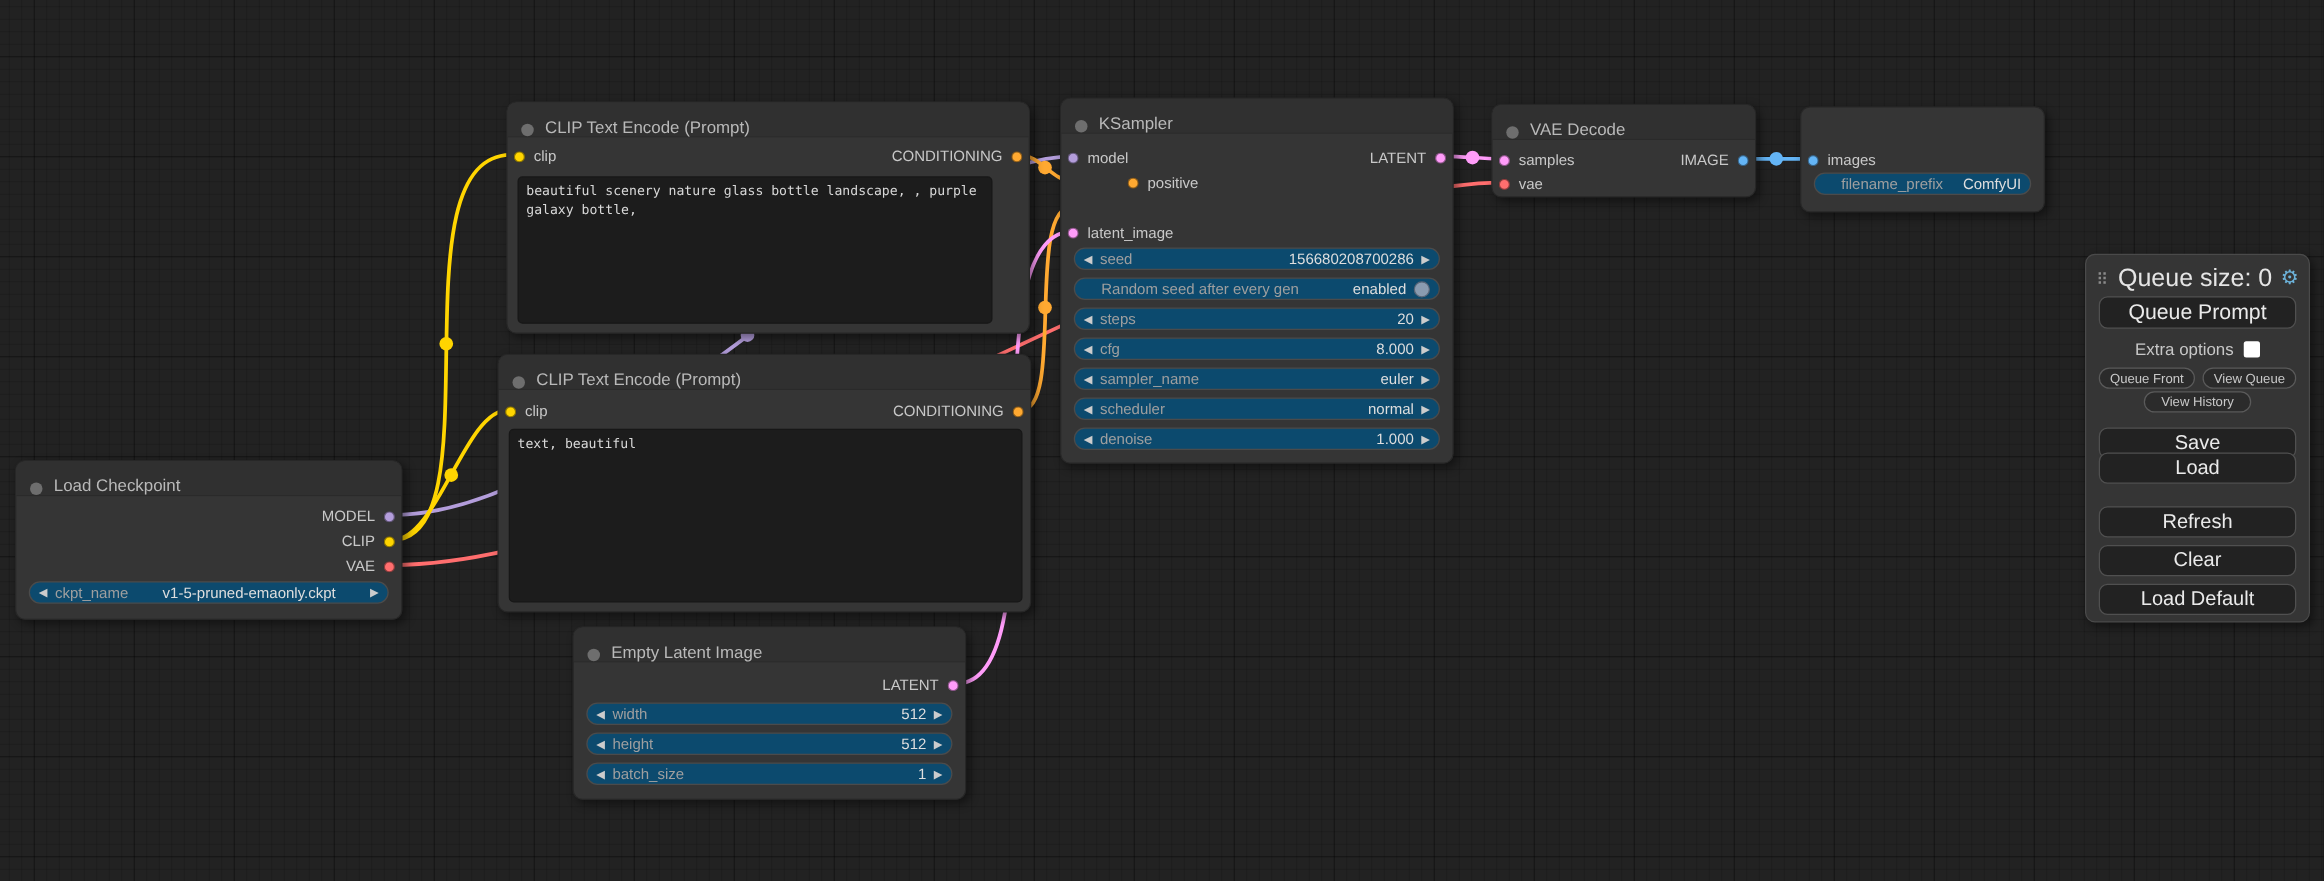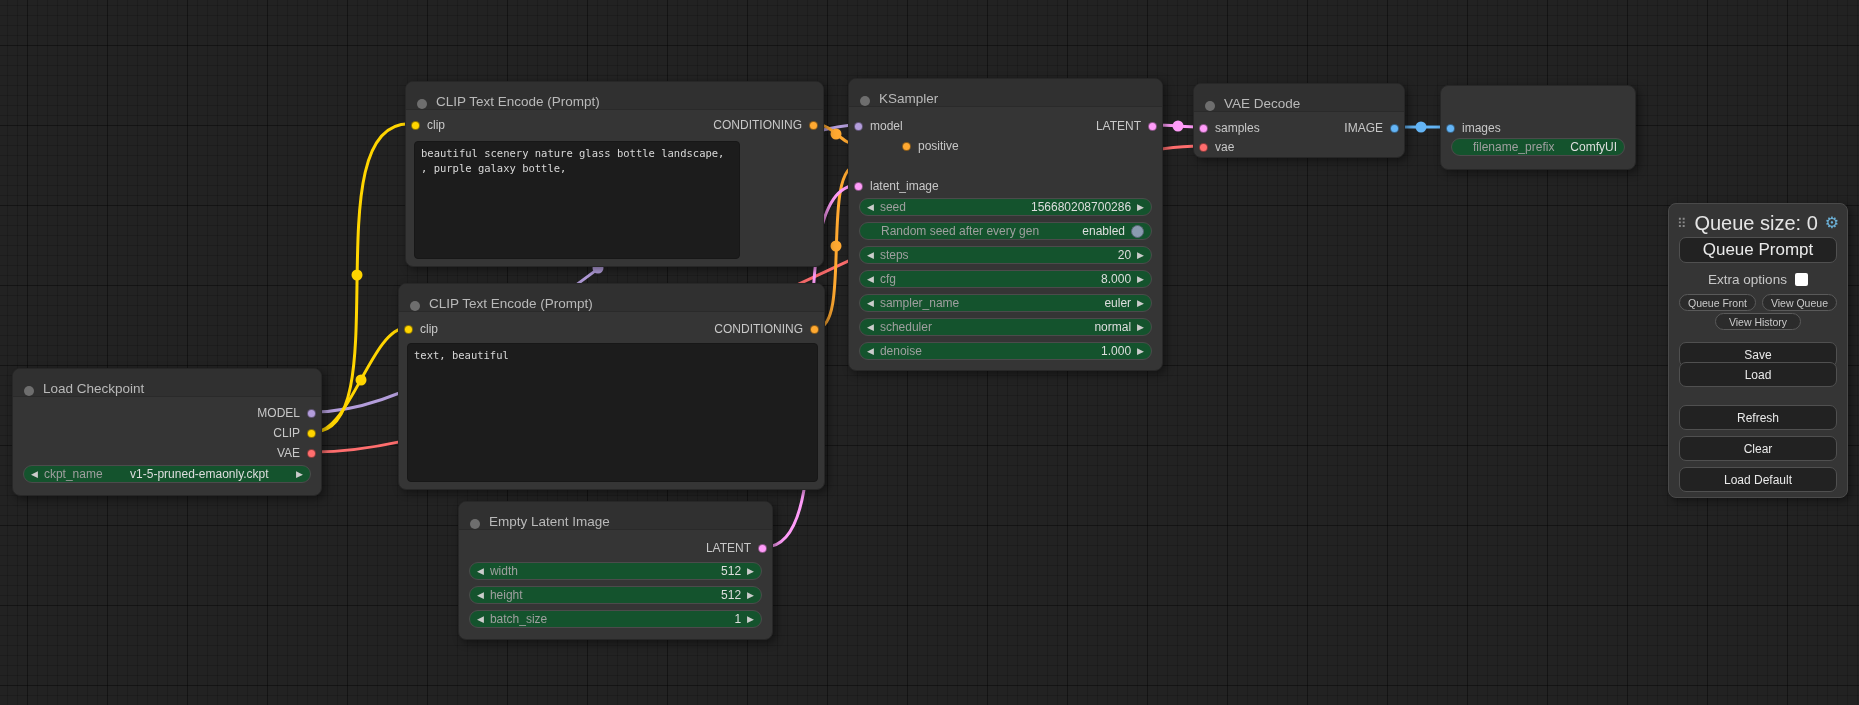--- a/index.html
+++ b/index.html
@@ -32,21 +32,21 @@
   .slot.in .dot{left:5px;}
   .slot.out .dot{right:5px;}
   .slot.in .slot-label{position:absolute;left:21px;}
   .slot.out .slot-label{position:absolute;right:21px;}
   .textarea{
     position:absolute;background:#1c1c1c;border-radius:4px;border:1px solid #171717;
     color:#d8d8d8;font-family:"DejaVu Sans Mono", monospace;font-size:10.5px;line-height:15px;
     padding:4px 6px;white-space:pre-wrap;word-break:break-word;box-sizing:border-box;overflow:hidden;
   }
   .widget{
-    position:absolute;left:10px;right:10px;height:18px;background:#14532d;
+    position:absolute;left:10px;right:10px;height:18px;background:#0c4a6e;
     border:1px solid #4b4b4b;border-radius:10px;display:flex;align-items:center;
     font-size:12px;color:#9f9f9f;box-sizing:border-box;padding:0 7px;gap:6px;
   }
   .widget .warr{color:#cccccc;font-size:9px;line-height:18px;flex:0 0 auto;}
   .widget .wlabel{flex:0 0 auto;}
   .widget .wvalue{flex:1 1 auto;text-align:right;color:#dedede;}
   .widget.no-arrows .wlabel{margin-left:14px;}
   .knob{width:13px;height:13px;border-radius:50%;flex:0 0 auto;border:1px solid #5a6678;box-sizing:border-box;}
   
   #queue-panel{
@@ -56,21 +56,21 @@
   }
   .qp-header{position:absolute;left:8px;right:8px;top:8px;height:22px;display:flex;align-items:center;}
   .qp-drag{color:#8a8a8a;font-size:13px;letter-spacing:1px;cursor:grab;}
   .qp-size{flex:1;text-align:center;color:#e5e5e5;font-size:20px;}
   .qp-gear{font-size:16px;line-height:16px;cursor:pointer;}
   .qbtn{
     position:absolute;left:10px;right:10px;background:#222222;border:1px solid #505050;
     border-radius:7px;color:#eaeaea;display:flex;align-items:center;justify-content:center;
     cursor:pointer;box-sizing:border-box;
   }
-  .qbtn.big{height:25px;font-size:12px;}
+  .qbtn.big{height:25px;font-size:16px;}
   .qbtn.prompt{height:26px;font-size:17px;}
   .qp-extra{position:absolute;left:0;right:0;top:66px;height:18px;display:flex;align-items:center;justify-content:center;gap:8px;color:#c7c7c7;font-size:13.5px;}
   .qp-check{width:13px;height:13px;background:#ffffff;border-radius:2px;cursor:pointer;}
   .qsmall-row{position:absolute;left:10px;right:10px;display:flex;gap:6px;justify-content:center;}
   .qbtn-small{
     flex:1 1 auto;height:15px;background:#2b2b2b;border:1px solid #5a5a5a;border-radius:9px;
     color:#c9c9c9;font-size:10.5px;display:flex;align-items:center;justify-content:center;cursor:pointer;
   }
 </style>
 </head>
@@ -134,21 +134,21 @@
       <span>CLIP Text Encode (Prompt)</span>
     </div>
     <div class="slot in" style="top:34px;">
       <span class="dot" style="background-color: rgb(255, 213, 0);"></span>
       <span class="slot-label">clip</span>
     </div>
     <div class="slot out" style="top:34px;">
       <span class="slot-label">CONDITIONING</span>
       <span class="dot" style="background-color: rgb(255, 169, 49);"></span>
     </div>
-    <div class="textarea" style="left:8px;top:59px;width:326px;height:118px;">beautiful scenery nature glass bottle landscape, , purple galaxy bottle,</div>
+    <div class="textarea" style="left:8px;top:59px;width:380px;height:118px;">beautiful scenery nature glass bottle landscape, , purple galaxy bottle,</div>
   </div>
 
   <div class="node" style="left:398px;top:283px;width:427px;height:207px;">
     <div class="node-title">
       <span class="title-dot"></span>
       <span>CLIP Text Encode (Prompt)</span>
     </div>
     <div class="slot in" style="top:36px;">
       <span class="dot" style="background-color: rgb(255, 213, 0);"></span>
       <span class="slot-label">clip</span>

